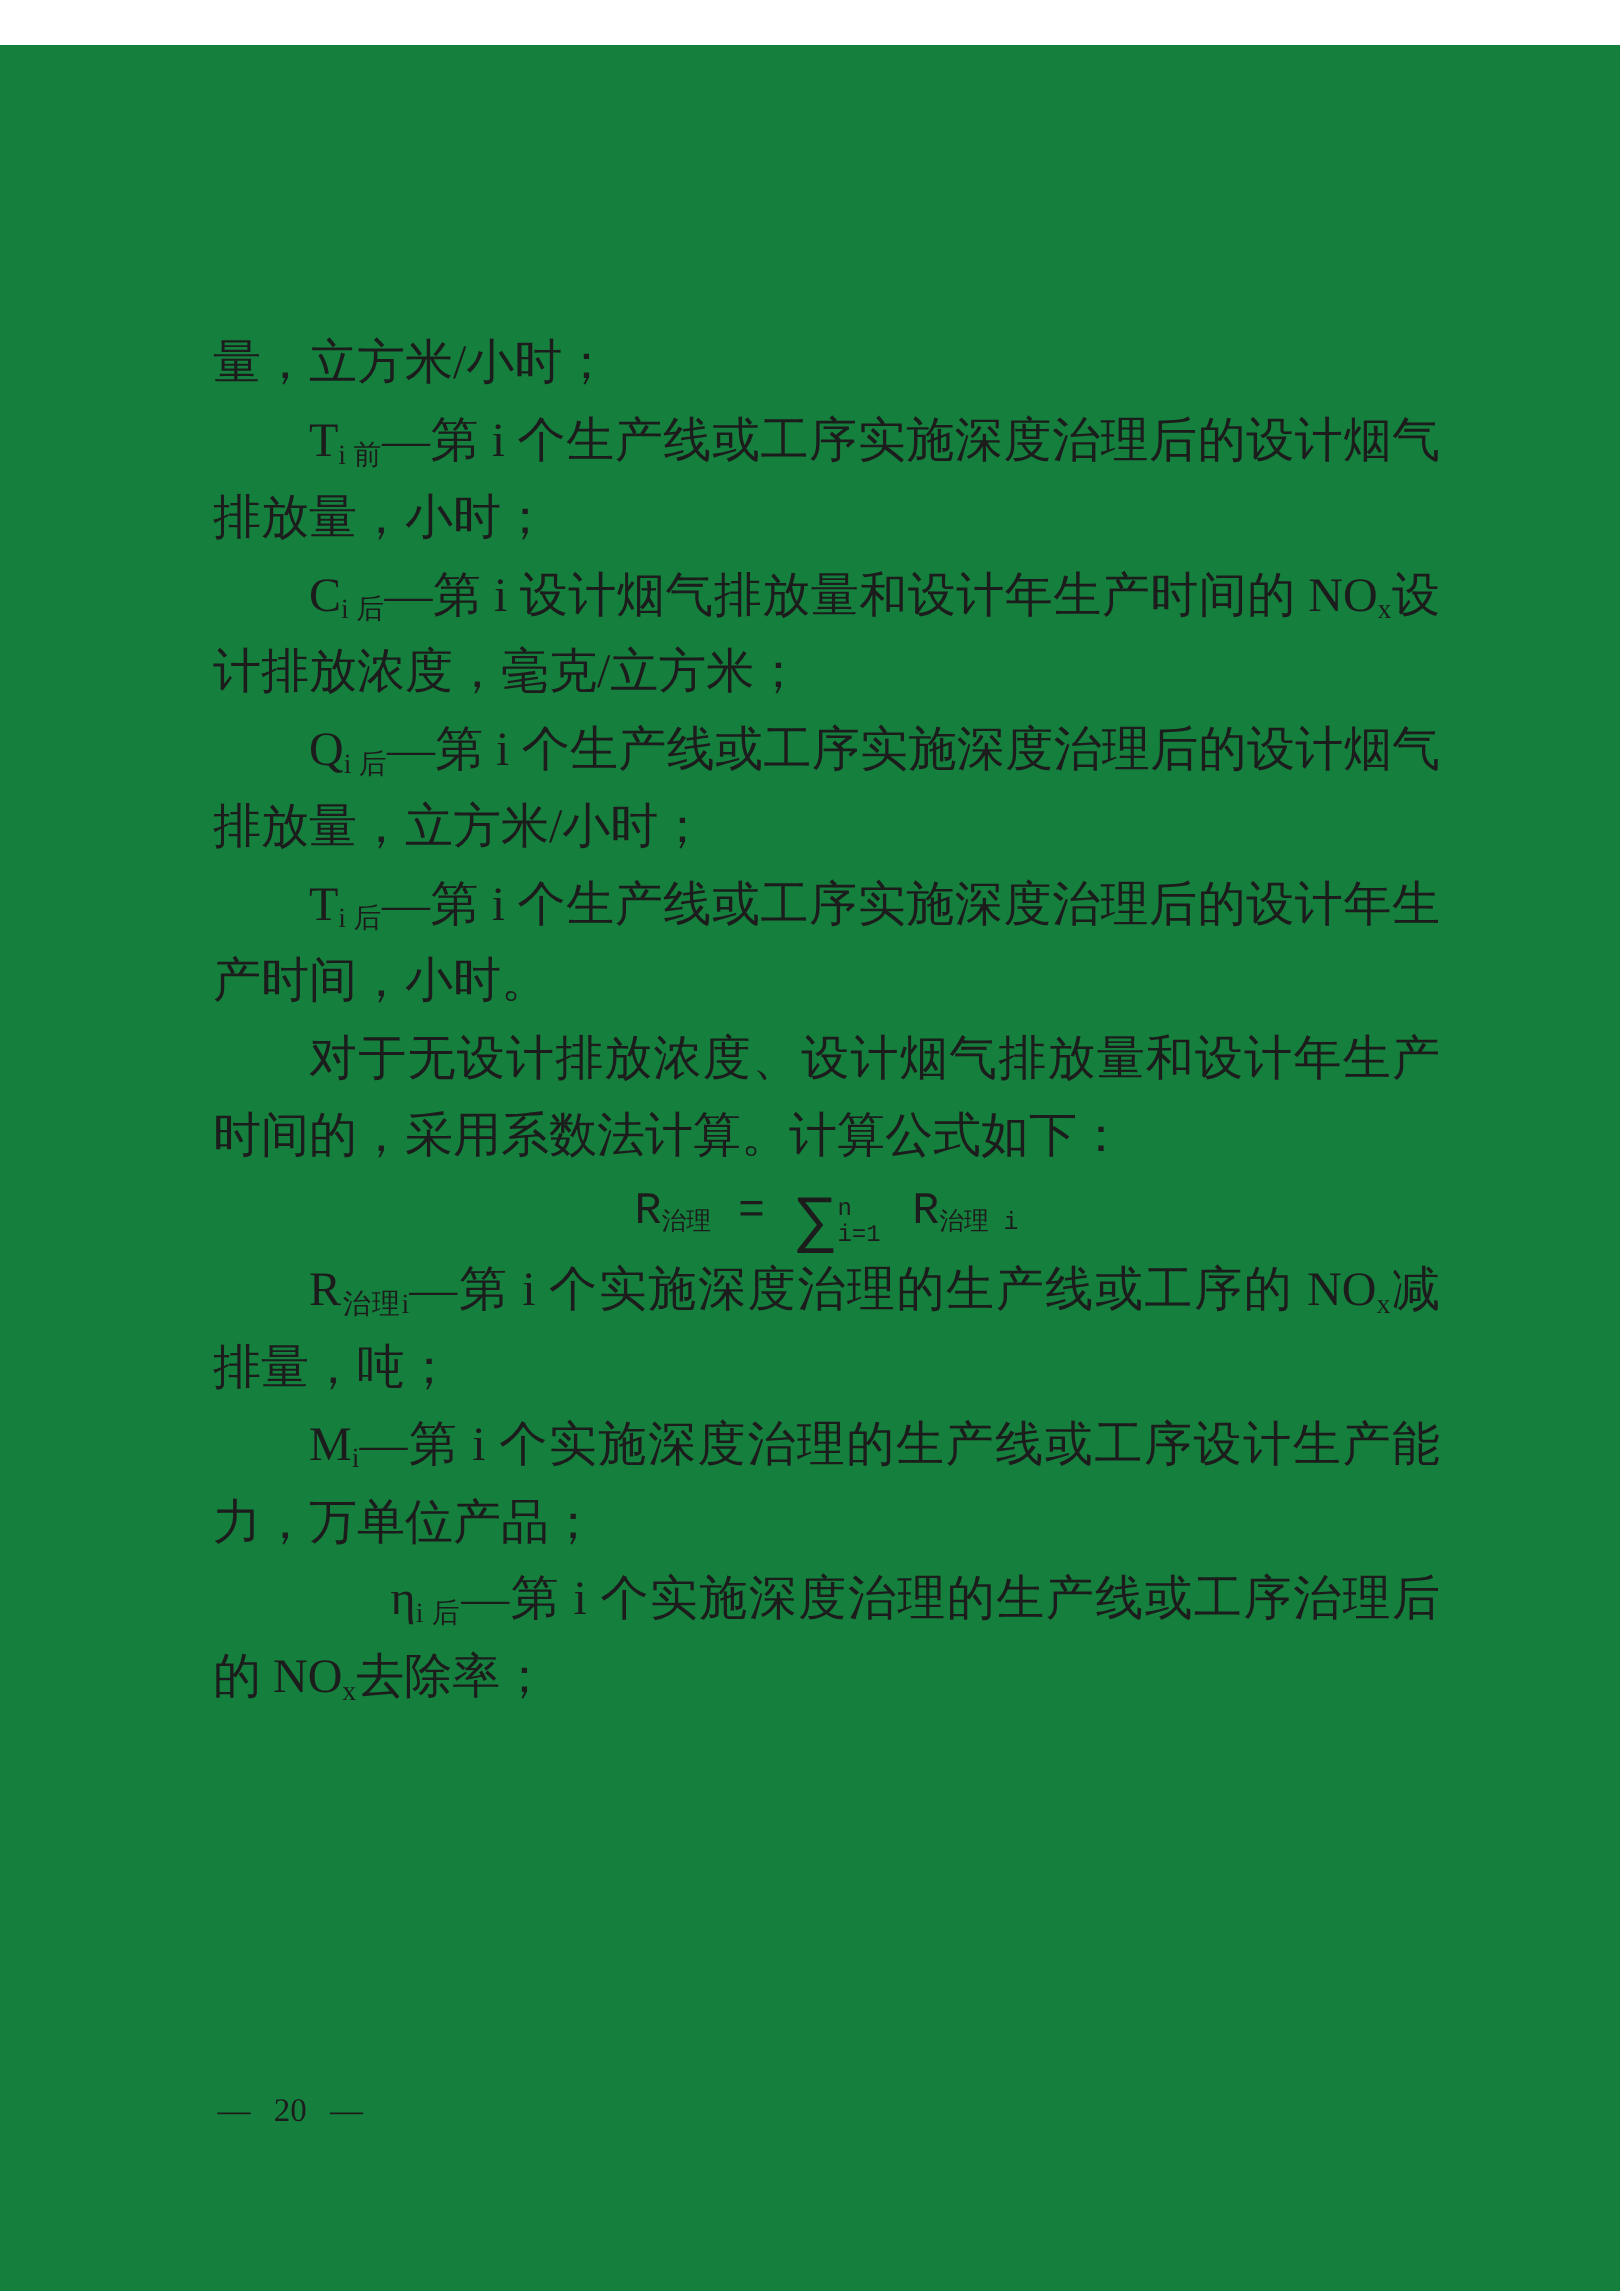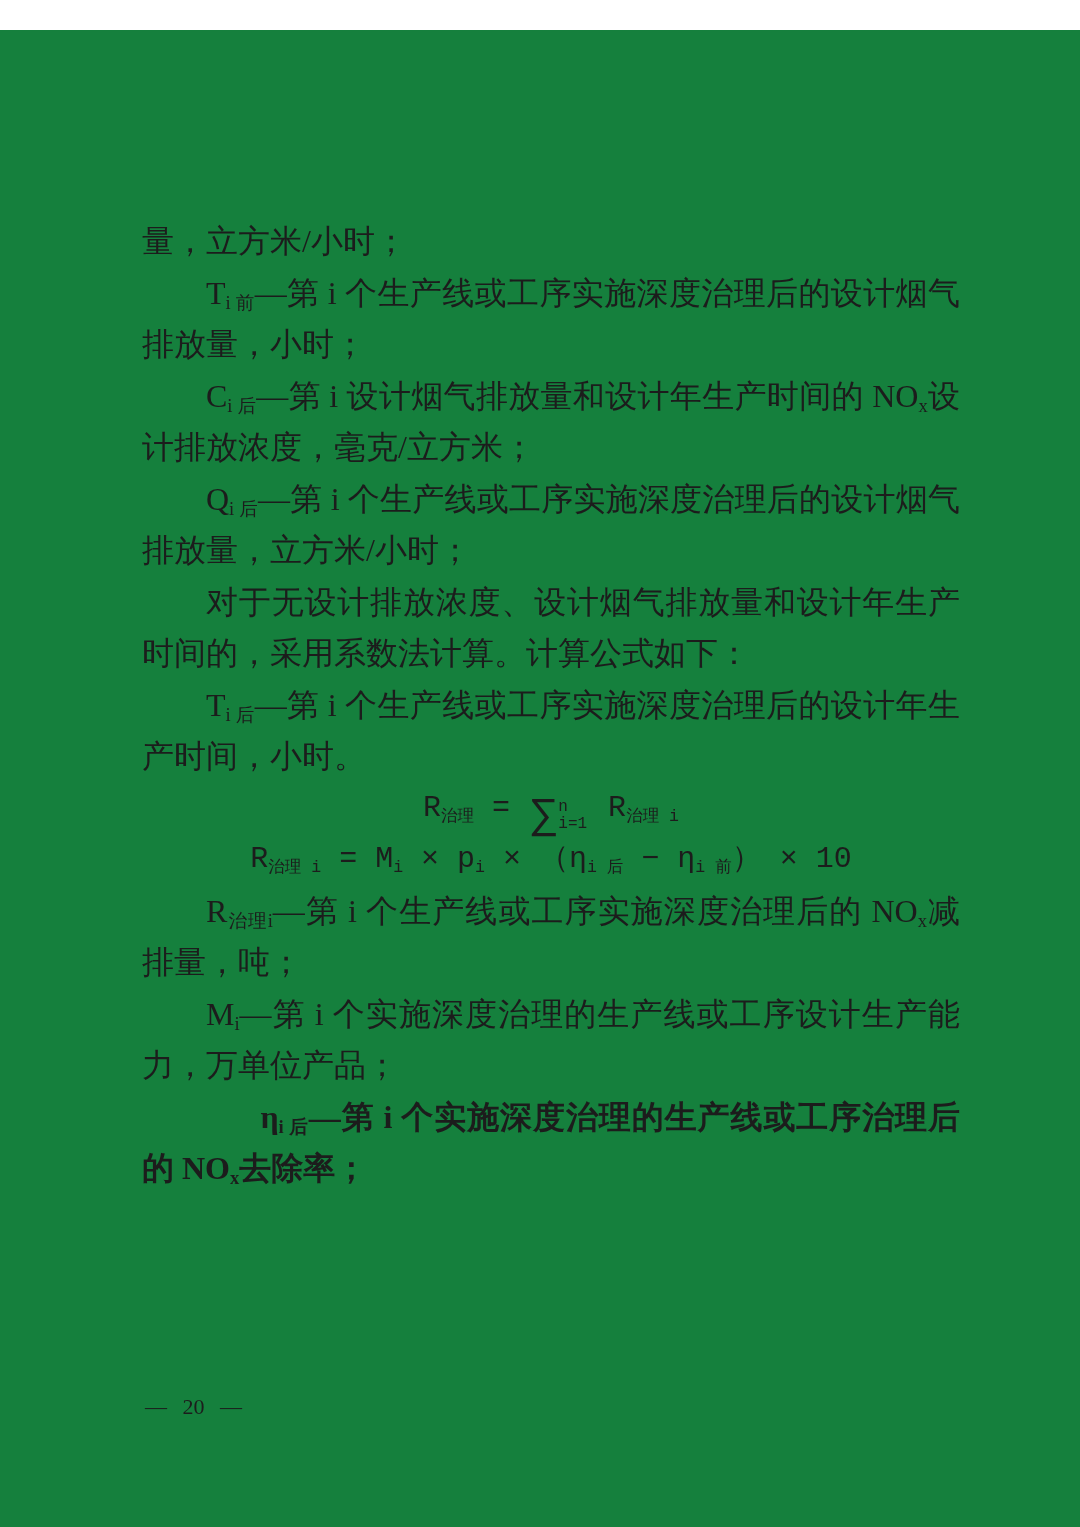--- a/index.html
+++ b/index.html
@@ -18,21 +18,21 @@
     left: 142px;
     top: 186px;
     width: 818px;
     font-size: 32px;
     line-height: 51.5px;
     text-align: justify;
     text-justify: inter-character;
   }
   .content p { margin: 0; padding: 0; text-indent: 2em; }
   .content p.no-indent { text-indent: 0; }
-  .content p.deep-indent { text-indent: 3.7em; font-weight: bold; }
+  .content p.deep-indent { text-indent: 3.7em; }
   sub {
     font-size: 0.58em;
     line-height: 0;
     vertical-align: -0.28em;
   }
   .formula {
     text-indent: 0 !important;
     text-align: center;
     font-family: Liberation Mono, monospace;
     font-size: 30px;
@@ -70,28 +70,27 @@
 </style>
 </head>
 <body>
 
 <div class="page">
   <div class="content">
     <p class="no-indent"><span>量，立方米/小时；</span></p>
     <p><span>T</span><sub>i 前</sub><span>—第 i 个生产线或工序实施深度治理后的设计烟气排放量，小时；</span></p>
     <p><span>C</span><sub>i 后</sub><span>—第 i 设计烟气排放量和设计年生产时间的 NO</span><sub>x</sub><span>设计排放浓度，毫克/立方米；</span></p>
     <p><span>Q</span><sub>i 后</sub><span>—第 i 个生产线或工序实施深度治理后的设计烟气排放量，立方米/小时；</span></p>
+    <p><span>T</span><sub>i 后</sub><span>—第 i 个生产线或工序实施深度治理后的设计年生产时间，小时。</span></p>
     <p><span>对于无设计排放浓度、设计烟气排放量和设计年生产时间的，采用系数法计算。计算公式如下：</span></p>
-    <p><span>T</span><sub>i 后</sub><span>—第 i 个生产线或工序实施深度治理后的设计年生产时间，小时。</span></p>
     <div class="formula"><span>R</span><sub>治理</sub><span> = </span><span class="bigop">
           <span class="op">∑</span>
           <span class="limits">
             <span>n</span>
             <span>i=1</span>
           </span>
         </span><span> R</span><sub>治理 i</sub></div>
-    <div class="formula"><span>R</span><sub>治理 i</sub><span> = M</span><sub>i</sub><span> × p</span><sub>i</sub><span> × （η</span><sub>i 后</sub><span> − η</span><sub>i 前</sub><span>） × 10</span></div>
-    <p><span>R</span><sub>治理i</sub><span>—第 i 个生产线或工序实施深度治理后的 NO</span><sub>x</sub><span>减排量，吨；</span></p>
+    <p><span>R</span><sub>治理i</sub><span>—第 i 个实施深度治理的生产线或工序的 NO</span><sub>x</sub><span>减排量，吨；</span></p>
     <p><span>M</span><sub>i</sub><span>—第 i 个实施深度治理的生产线或工序设计生产能力，万单位产品；</span></p>
     <p class="deep-indent"><span>η</span><sub>i 后</sub><span>—第 i 个实施深度治理的生产线或工序治理后的 NO</span><sub>x</sub><span>去除率；</span></p>
   </div>
   <div class="footer">— 20 —</div>
 </div>
 
 </body></html>

